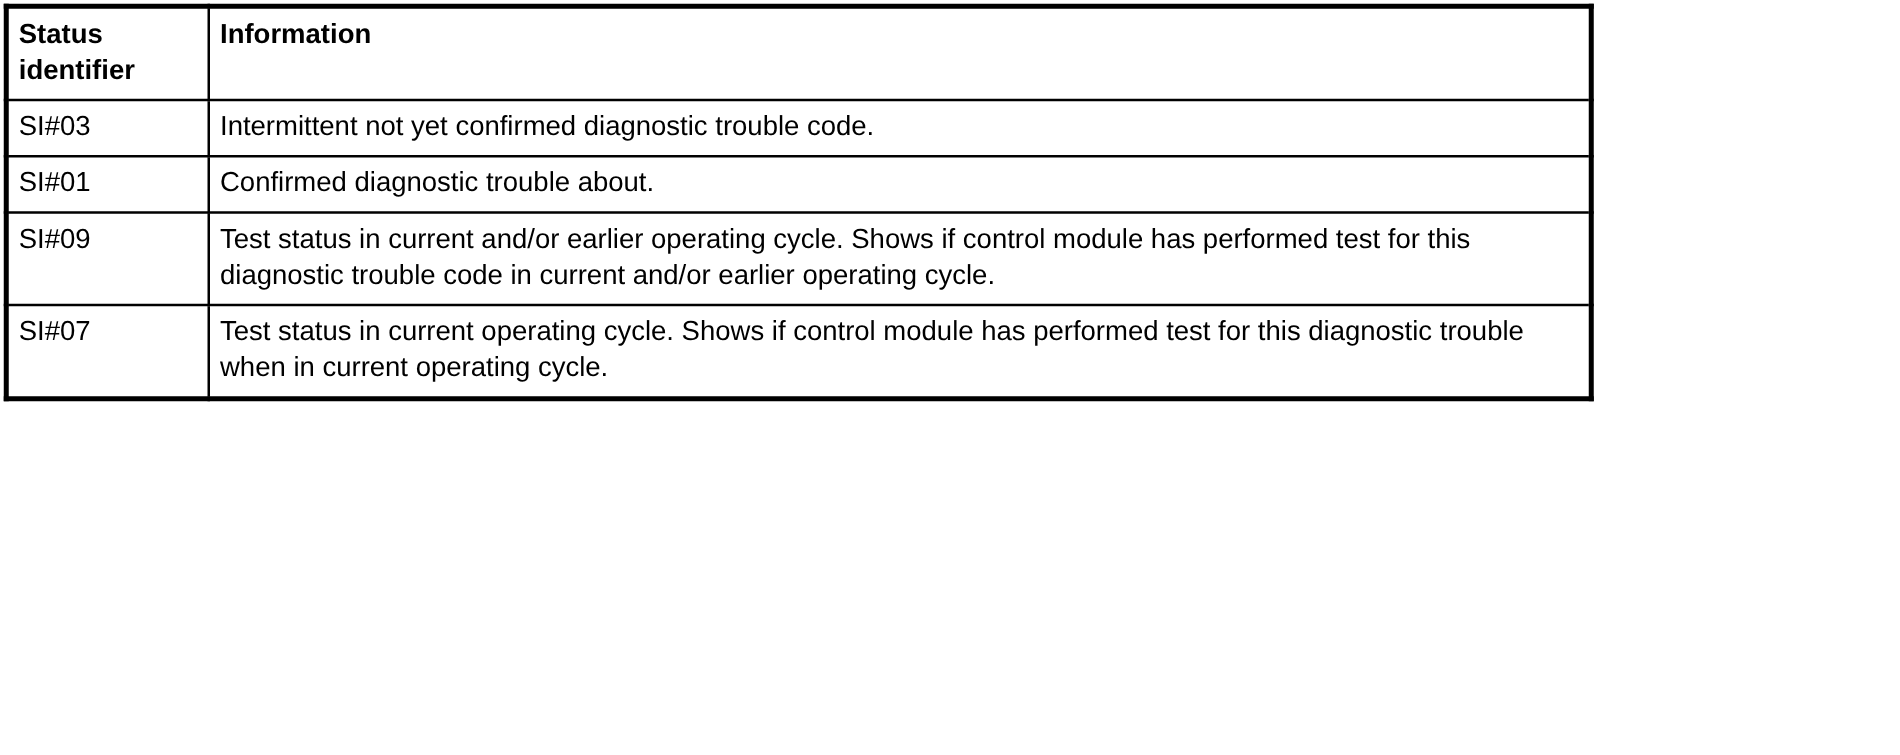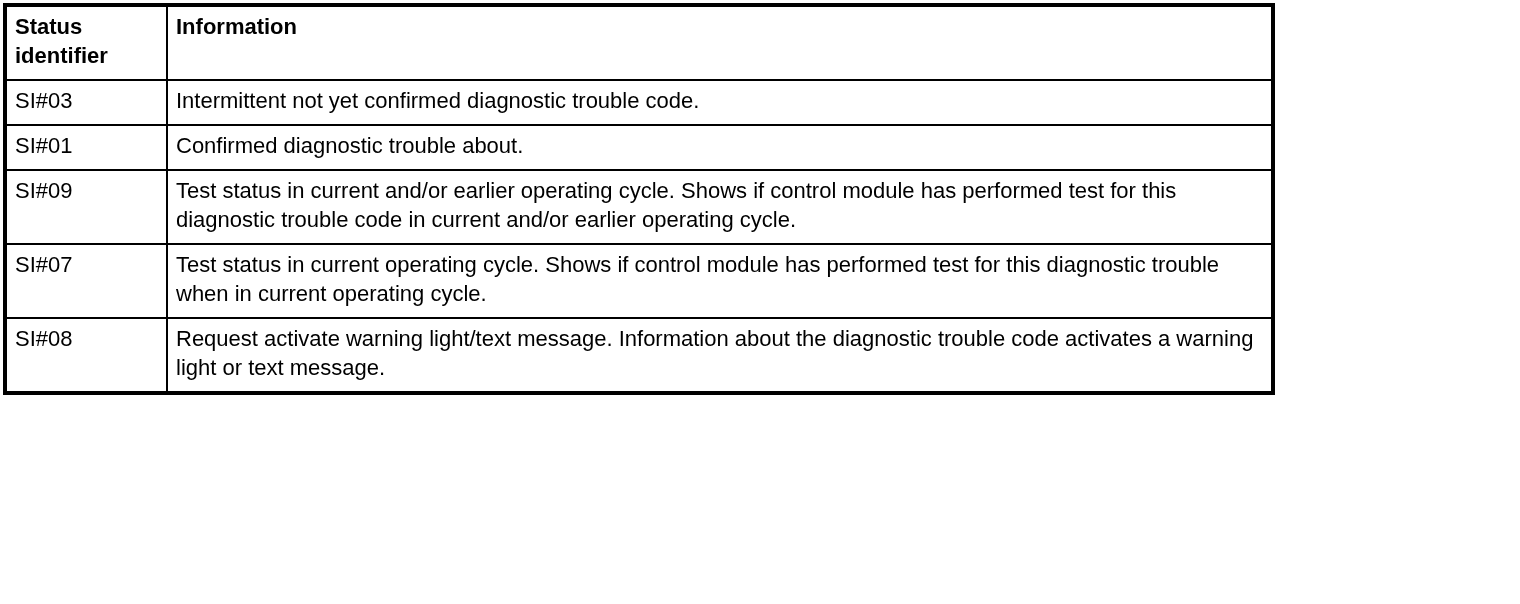--- a/index.html
+++ b/index.html
@@ -68,18 +68,14 @@
       <td>Confirmed diagnostic trouble about.</td>
     </tr>
     <tr>
       <td>SI#09</td>
       <td>Test status in current and/or earlier operating cycle. Shows if control module has performed test for this diagnostic trouble code in current and/or earlier operating cycle.</td>
     </tr>
     <tr>
       <td>SI#07</td>
       <td>Test status in current operating cycle. Shows if control module has performed test for this diagnostic trouble when in current operating cycle.</td>
     </tr>
-    <tr>
-      <td>SI#08</td>
-      <td>Request activate warning light/text message. Information about the diagnostic trouble code activates a warning light or text message.</td>
-    </tr>
   </tbody>
 </table>
 
 </body></html>

